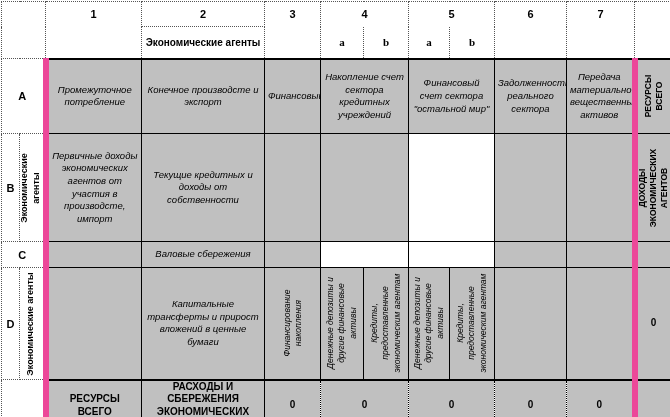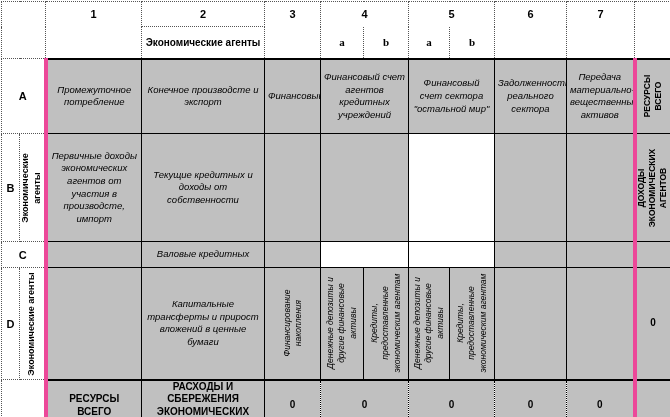--- a/index.html
+++ b/index.html
@@ -65,21 +65,21 @@
     font-size: 10px;
     line-height: 1.25;
     text-align: center;
     vertical-align: middle;
   }
   .pad-narrow { padding: 0 12px; }
 
   
   .bt2 { border-top: 2px solid #000; }
   .bb2 { border-bottom: 2px solid #000; }
-  .bl2 { border-left: 4px solid #ec4899; }
+  .bl2 { border-left: 6px solid #ec4899; }
   .br2 { border-right: 2px solid #000; }
 
   
   .fnr { border-right-style: none; }
   .fdl { border-left: 1px dotted #000; }
 
   
   .vc { position: relative; }
   .vt {
     position: absolute;
@@ -132,21 +132,21 @@
     <td class="hd ab" style="border-top-style:none">b</td>
     <td class="hd ab" style="border-top-style:none">a</td>
     <td class="hd ab" style="border-top-style:none">b</td>
   </tr>
 
   <tr class="r-a">
     <td class="lc" colspan="2">A</td>
     <td class="g it bt2 bl2">Промежуточное потребление</td>
     <td class="g it bt2">Конечное производсте и экспорт</td>
     <td class="g it bt2">Финансовый</td>
-    <td class="g it bt2" colspan="2">Финансовый счет агентов кредитных учреждений</td>
+    <td class="g it bt2" colspan="2">Накопление счет сектора кредитных учреждений</td>
     <td class="g it bt2" colspan="2">Финансовый счет сектора "остальной мир"</td>
     <td class="g it bt2">Задолженность реального сектора</td>
     <td class="g it bt2">Передача материально-вещественных активов</td>
     <td class="g vc bt2 bl2 br2">
       <span class="vt vt-hb vw66">РЕСУРСЫ ВСЕГО</span>
     </td>
   </tr>
 
   <tr class="r-b">
     <td class="lc">B</td>
@@ -161,21 +161,21 @@
     <td class="g"></td>
     <td class="g"></td>
     <td class="g vc bl2 br2">
       <span class="vt vt-hb vw100">ДОХОДЫ ЭКОНОМИЧЕСКИХ АГЕНТОВ</span>
     </td>
   </tr>
 
   <tr class="r-c">
     <td class="lc" colspan="2">C</td>
     <td class="g bl2"></td>
-    <td class="g it">Валовые кредитных</td>
+    <td class="g it">Валовые сбережения</td>
     <td class="g"></td>
     <td class="wcell" colspan="2"></td>
     <td class="wcell" colspan="2"></td>
     <td class="g"></td>
     <td class="g"></td>
     <td class="g bl2 br2"></td>
   </tr>
 
   <tr class="r-d">
     <td class="lc">D</td>

